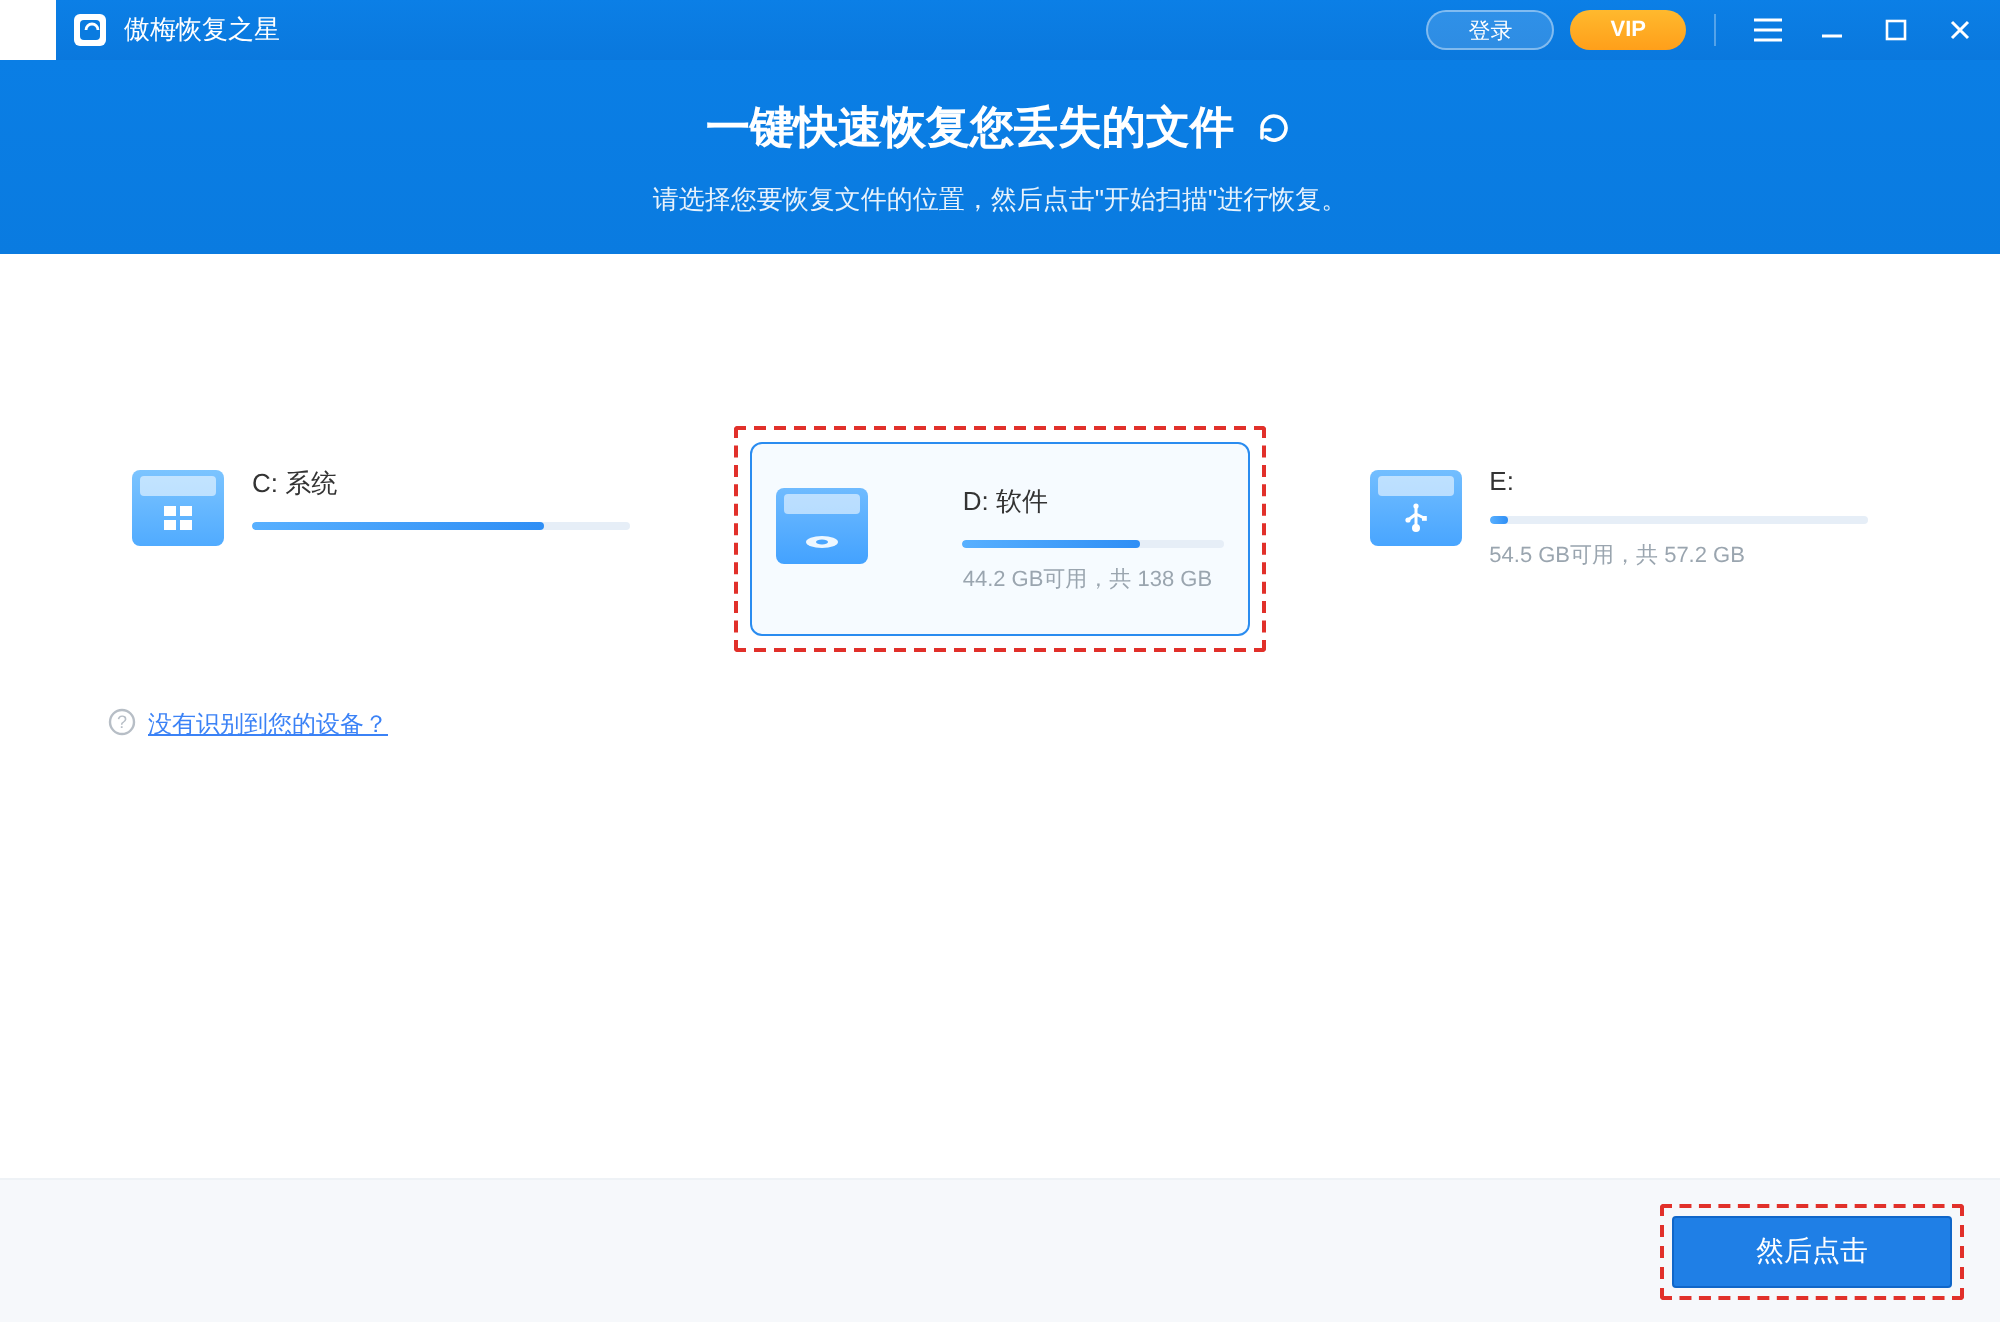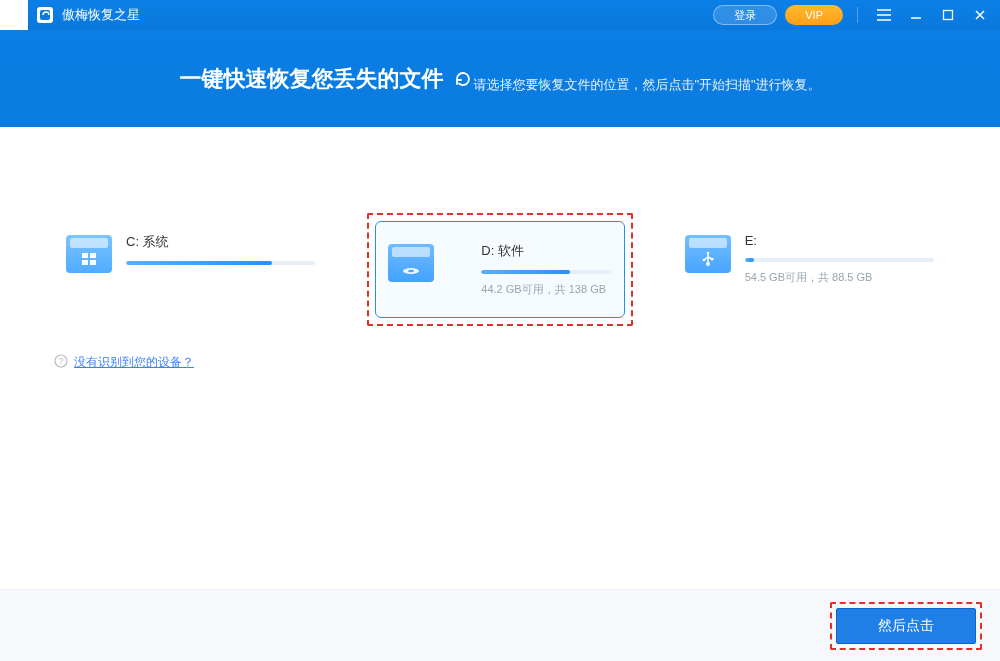--- a/index.html
+++ b/index.html
@@ -31,40 +31,40 @@
       cursor: pointer;
     }
     .login-btn {
       background: rgba(255,255,255,0.15);
       border: 1px solid rgba(255,255,255,0.4);
       color: #fff;
     }
     .vip-btn {
       background: linear-gradient(180deg, #ffb92e, #ff9f1a);
       color: #fff;
-      font-weight: 400;
+      font-weight: 700;
     }
     .tb-sep {
       width: 1px; height: 16px;
       background: rgba(255,255,255,0.3);
       margin: 0 6px;
     }
     .tb-icon {
       width: 24px; height: 24px;
       color: #fff; display: flex;
       align-items: center; justify-content: center;
       cursor: pointer;
       font-size: 14px;
     }
     
     .hero {
       height: 97px;
       background: linear-gradient(180deg, #0a7ee5 0%, #0a7be0 100%);
       display: flex;
-      flex-direction: row;
+      flex-direction: column;
       align-items: center;
       justify-content: center;
       color: #fff;
     }
     .hero-title {
       font-size: 22px;
       font-weight: 600;
       display: flex;
       align-items: center;
       gap: 10px;
@@ -307,21 +307,21 @@
               <rect x="12" y="8" width="2.4" height="2.4" fill="#fff"></rect>
               <circle cx="9" cy="3" r="1.3" fill="#fff"></circle>
             </svg>
         </span>
       </div>
       <div class="drive-body">
         <div class="drive-label">E:</div>
         <div class="drive-bar">
             <div class="drive-bar-fill" style="width:5%"></div>
           </div>
-        <div class="drive-info">54.5 GB可用，共 88.5 GB</div>
+        <div class="drive-info">54.5 GB可用，共 57.2 GB</div>
       </div>
     </div>
 
   </div>
 
   <div class="help-link-row">
     <span class="q-icon">
       <svg width="14" height="14" viewBox="0 0 14 14">
           <circle cx="7" cy="7" r="6" stroke="#b7bec6" stroke-width="1.2" fill="none"></circle>
           <text x="7" y="10" font-size="9" text-anchor="middle" fill="#b7bec6">?</text>

